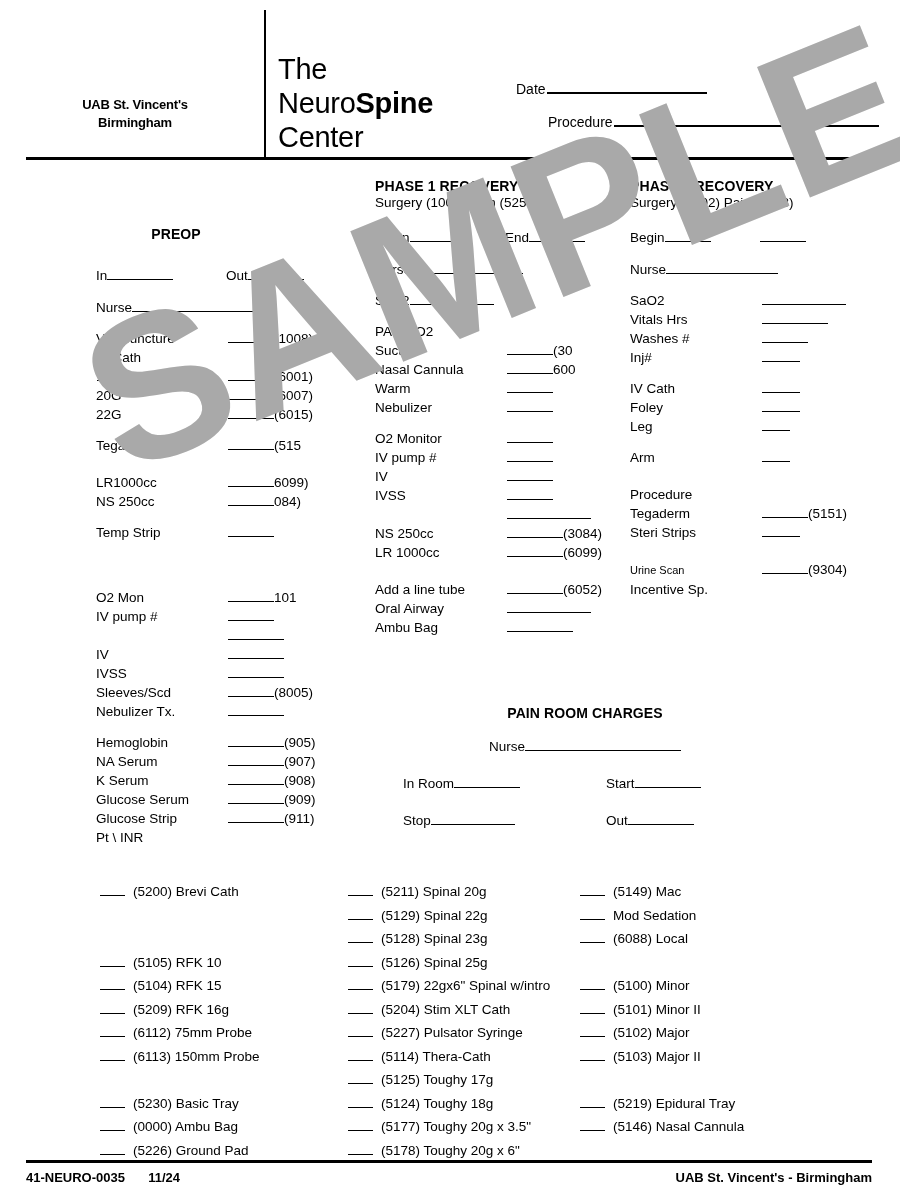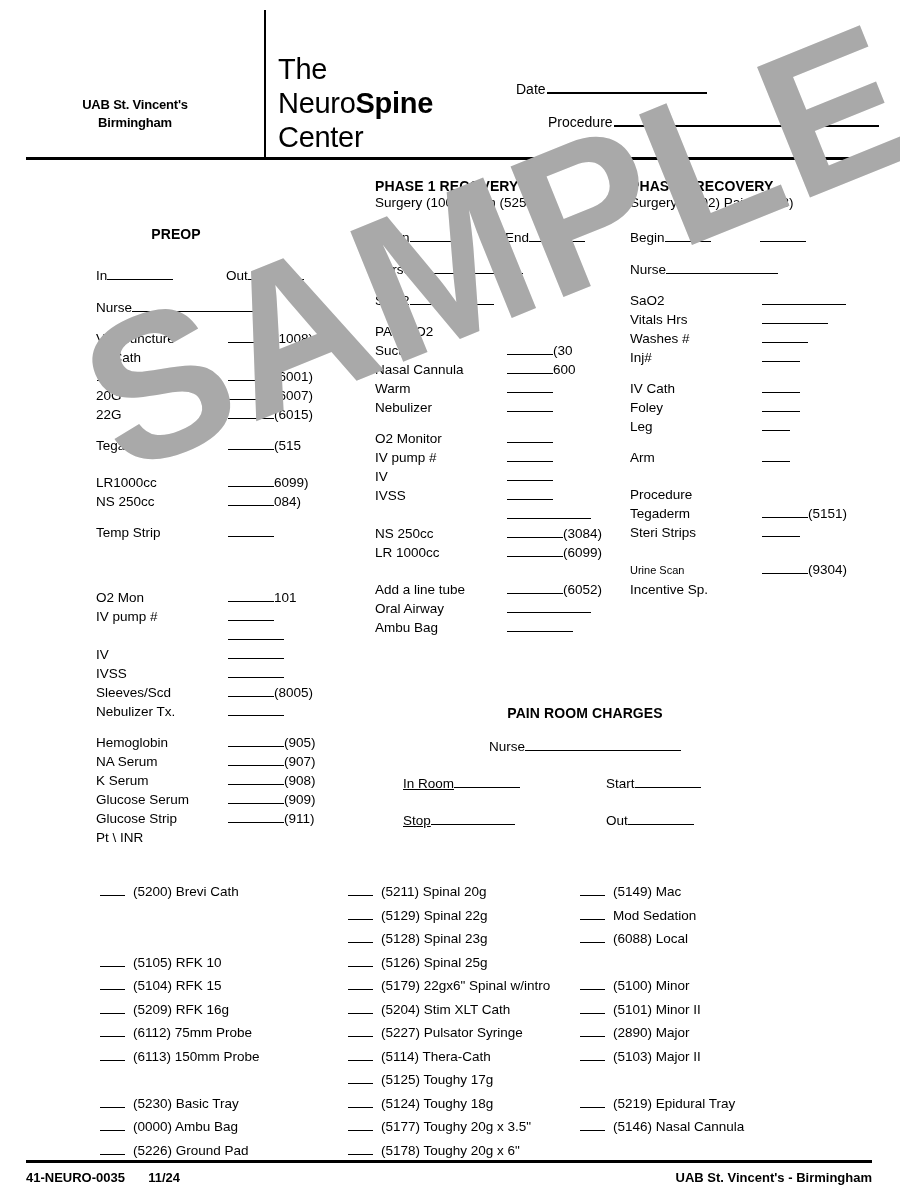--- a/index.html
+++ b/index.html
@@ -131,21 +131,21 @@
     left: 375px; top: 705px;
     width: 420px;
     font-size: 13.5px;
   }
   #pain-room .pr-title {
     font-size: 14px; font-weight: bold;
     text-align: center; letter-spacing: 0.1px;
   }
   #pain-room .pr-nurse { text-align: center; margin-top: 18px; }
   .pr-grid { display: flex; margin-top: 22px; }
-  .pr-grid .c1 { width: 215px; padding-left: 28px; text-decoration: underline; }
+  .pr-grid .c1 { width: 215px; padding-left: 28px; }
   .pr-grid .c2 { width: 200px; }
 
   
   #checklist {
     position: absolute;
     left: 0; top: 880px;
     width: 900px; height: 285px;
   }
   .chk-col { position: absolute; top: 0; font-size: 13.5px; }
   #chk-col-1 { left: 100px; width: 250px; }
@@ -545,21 +545,21 @@
       <div class="chk"><span class="box"></span><span>(5178) Toughy 20g x 6"</span></div>
     </div>
 
     <div class="chk-col" id="chk-col-3">
       <div class="chk"><span class="box"></span><span>(5149) Mac</span></div>
       <div class="chk"><span class="box"></span><span>Mod Sedation</span></div>
       <div class="chk"><span class="box"></span><span>(6088) Local</span></div>
       <div class="chk empty"><span class="box"></span><span></span></div>
       <div class="chk"><span class="box"></span><span>(5100) Minor</span></div>
       <div class="chk"><span class="box"></span><span>(5101) Minor II</span></div>
-      <div class="chk"><span class="box"></span><span>(2890) Major</span></div>
+      <div class="chk"><span class="box"></span><span>(5102) Major</span></div>
       <div class="chk"><span class="box"></span><span>(5103) Major II</span></div>
       <div class="chk empty"><span class="box"></span><span></span></div>
       <div class="chk"><span class="box"></span><span>(5219) Epidural Tray</span></div>
       <div class="chk"><span class="box"></span><span>(5146) Nasal Cannula</span></div>
     </div>
   </div>
 
   <div id="footer-rule"></div>
   <div id="footer">
     <div>

